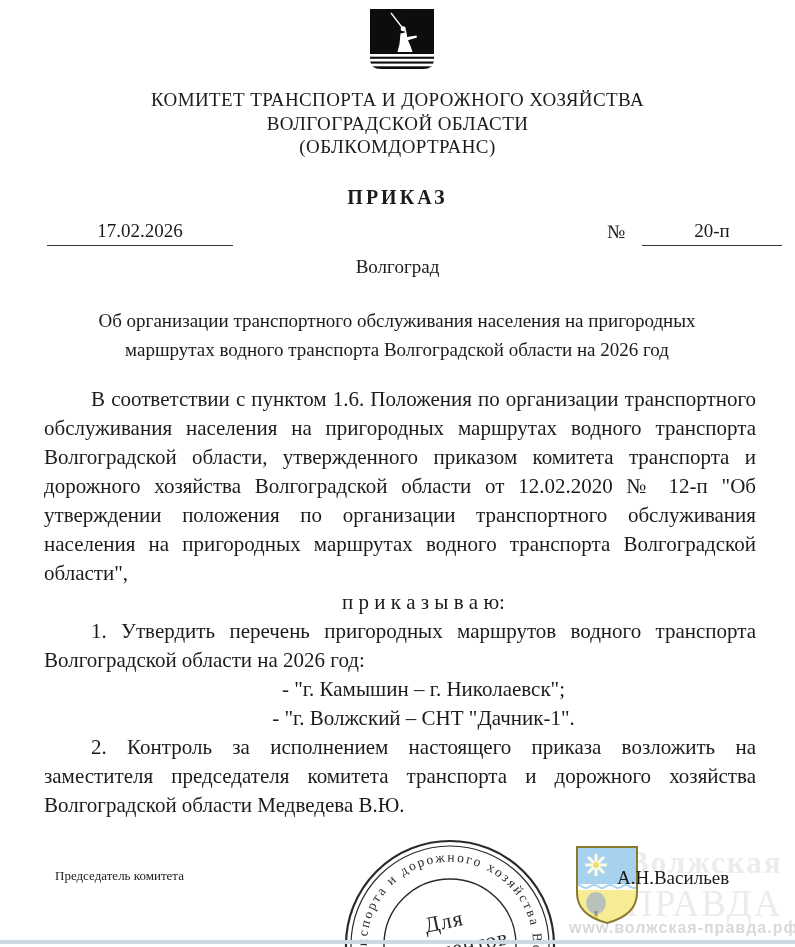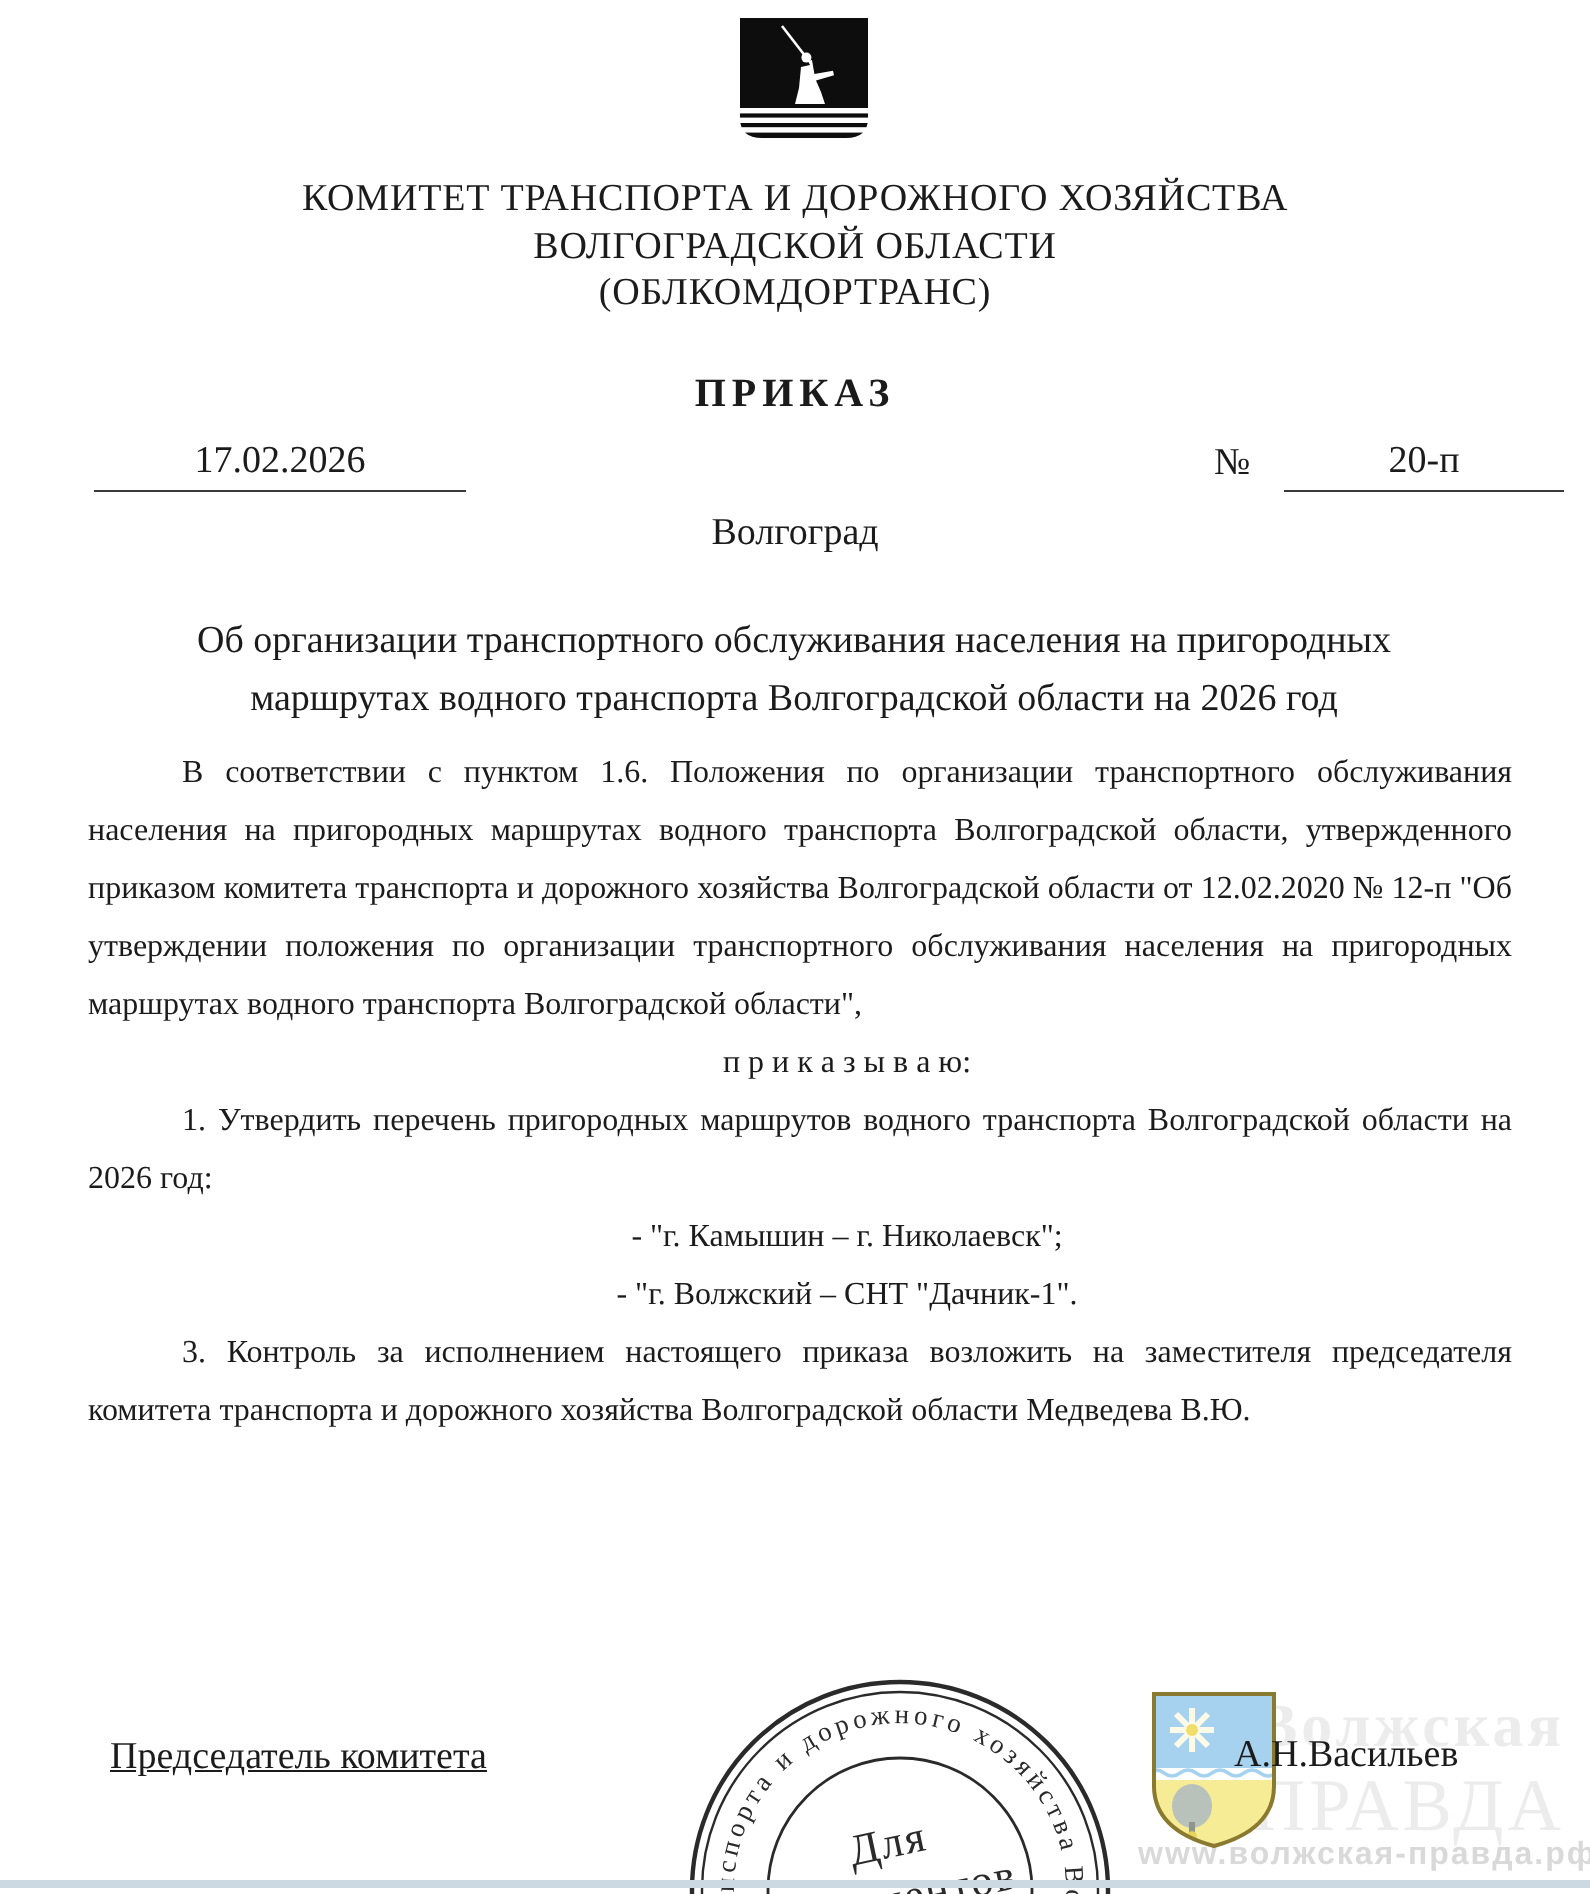--- a/index.html
+++ b/index.html
@@ -24,26 +24,26 @@
   .date-field{position:absolute;left:47px;top:220px;width:186px;text-align:center;
     font-size:19px;padding-bottom:3px;border-bottom:1.6px solid #3a3a3a;}
   .num-sign{position:absolute;left:607px;top:221px;font-size:19px;}
   .num-field{position:absolute;left:642px;top:220px;width:140px;text-align:center;
     font-size:19px;padding-bottom:3px;border-bottom:1.6px solid #3a3a3a;}
   .city{position:absolute;left:0;top:256px;width:795px;text-align:center;font-size:19px;}
   
   .subject{position:absolute;left:57px;top:306px;width:680px;text-align:center;
     font-size:19px;line-height:29px;}
   
-  .body-text{position:absolute;left:44px;top:372px;width:712px;
-    font-size:16px;line-height:29px;}
+  .body-text{position:absolute;left:44px;top:385px;width:712px;
+    font-size:21px;line-height:29px;}
   .body-text p{margin:0;text-align:justify;text-indent:47px;}
   .body-text p.no-just{text-align:center;}
   
-  .sig-pos{position:absolute;left:55px;top:868px;font-size:19px;z-index:5;text-decoration:underline;}
+  .sig-pos{position:absolute;left:55px;top:868px;font-size:13px;z-index:5;}
   .sig-name{position:absolute;left:617px;top:867px;font-size:19px;z-index:5;}
   
   .stamp{position:absolute;left:341px;top:836px;width:218px;height:218px;z-index:4;}
   
   .wm-shield{position:absolute;left:574px;top:845px;width:66px;height:80px;z-index:2;}
   .wm-line1{position:absolute;left:628px;top:845px;font-size:31px;font-weight:bold;
     letter-spacing:2px;color:#ececec;z-index:1;}
   .wm-line2{position:absolute;left:626px;top:882px;font-size:37px;font-weight:normal;
     letter-spacing:2px;color:#ececec;z-index:1;}
   .wm-url{position:absolute;left:569px;top:919px;font-size:16px;font-weight:bold;
@@ -89,21 +89,21 @@
   <div class="city">Волгоград</div>
 
   <div class="subject">Об организации транспортного обслуживания населения на пригородных маршрутах водного транспорта Волгоградской области на 2026 год</div>
 
   <div class="body-text">
     <p>В соответствии с пунктом 1.6. Положения по организации транспортного обслуживания населения на пригородных маршрутах водного транспорта Волгоградской области, утвержденного приказом комитета транспорта и дорожного хозяйства Волгоградской области от 12.02.2020 № 12-п "Об утверждении положения по организации транспортного обслуживания населения на пригородных маршрутах водного транспорта Волгоградской области",</p>
     <p class="no-just">п р и к а з ы в а ю:</p>
     <p>1. Утвердить перечень пригородных маршрутов водного транспорта Волгоградской области на 2026 год:</p>
     <p class="no-just">- "г. Камышин – г. Николаевск";</p>
     <p class="no-just">- "г. Волжский – СНТ "Дачник-1".</p>
-    <p>3. Контроль за исполнением настоящего приказа возложить на заместителя председателя комитета транспорта и дорожного хозяйства Волгоградской области Медведева В.Ю.</p>
+    <p>2. Контроль за исполнением настоящего приказа возложить на заместителя председателя комитета транспорта и дорожного хозяйства Волгоградской области Медведева В.Ю.</p>
   </div>
 
   <div class="sig-pos">Председатель комитета</div>
   <div class="sig-name">А.Н.Васильев</div>
 
   <svg class="stamp" viewBox="0 0 218 218" xmlns="http://www.w3.org/2000/svg">
     <g fill="none" stroke="#2a2a2a">
       <circle cx="109" cy="109" r="104" stroke-width="2.2"></circle>
       <circle cx="109" cy="109" r="99" stroke-width="1.2"></circle>
       <circle cx="109" cy="109" r="66" stroke-width="1.4"></circle>

